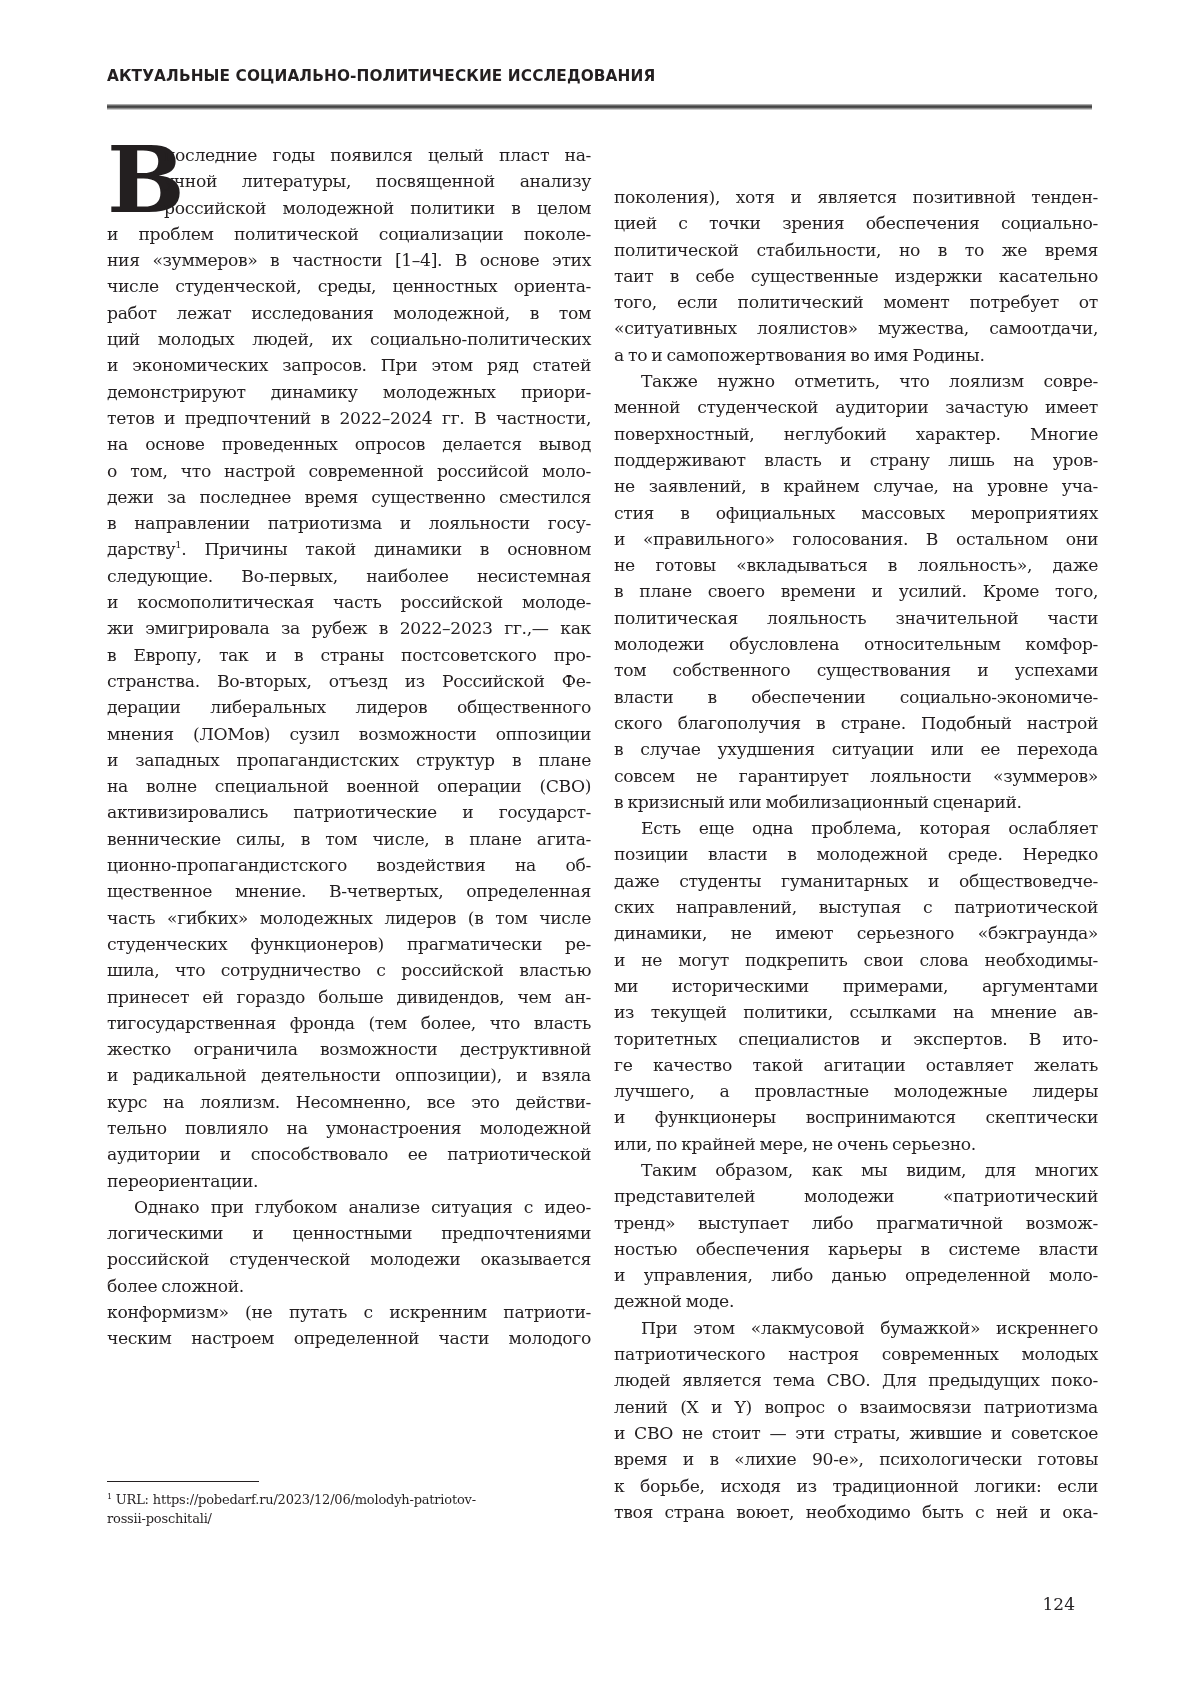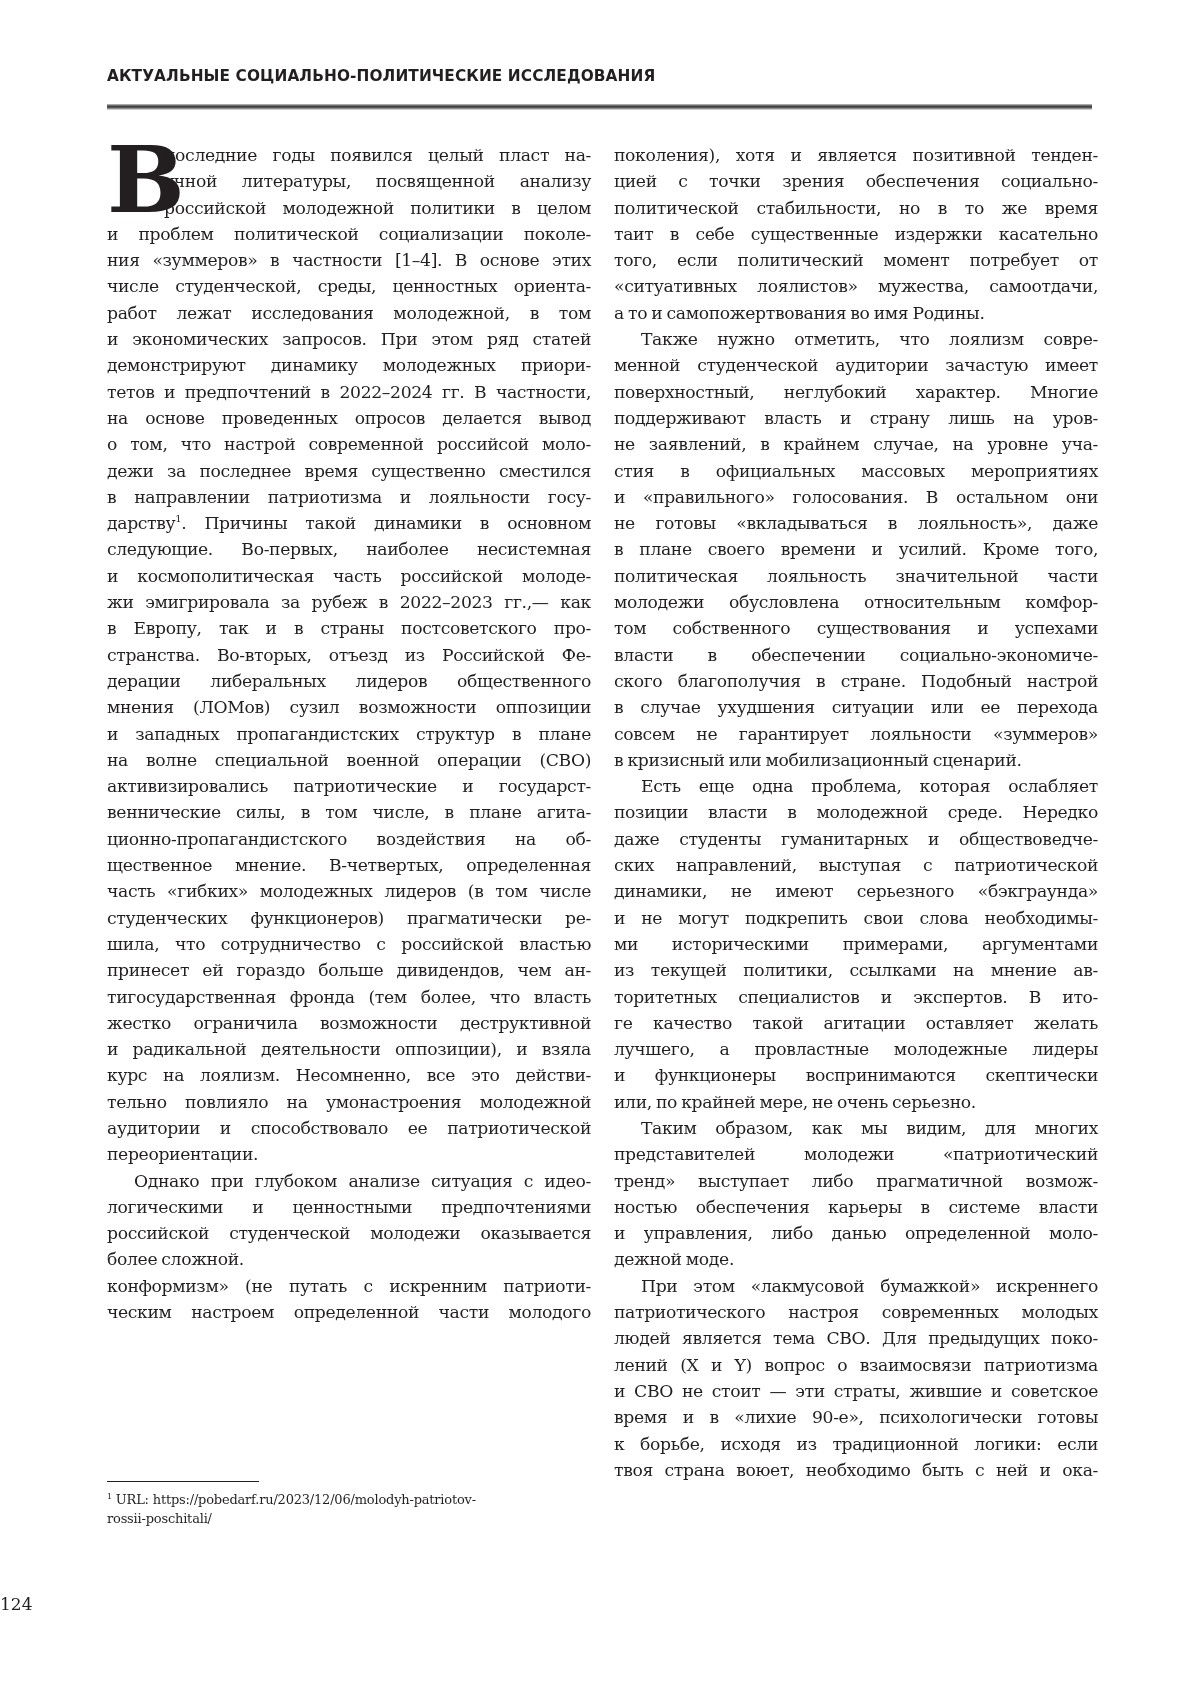--- a/index.html
+++ b/index.html
@@ -12,21 +12,21 @@
   }
   .rule {
     position: absolute; left: 107px; top: 104px; width: 985px; height: 6px;
     background: linear-gradient(#c9c9c9 0px, #8a8a8a 1px, #4d4d4d 2px, #3a3a3a 3px, #6b6b6b 4px, #b5b5b5 5px, #e0e0e0 6px);
   }
   .col {
     position: absolute; top: 142px; width: 484px;
     font-family: "DejaVu Serif", serif; font-size: 17.2px; color: #231f20;
   }
   .col-left { left: 107px; }
-  .col-right { left: 614px; }
+  .col-right { left: 614px; margin-top: 42px; }
   .line {
     height: 26.3px; line-height: 26.3px; white-space: nowrap;
     text-align: justify; text-align-last: justify; overflow: visible;
     letter-spacing: -0.35px; word-spacing: -1px;
   }
   .line.last { text-align-last: left; }
   .line.indent { padding-left: 27px; }
   .line.drop { padding-left: 57px; }
   .dropcap {
     position: absolute; left: 107px; top: 140px;
@@ -36,40 +36,41 @@
   }
   sup.fn { font-size: 10px; vertical-align: 7px; line-height: 0; }
   .fn-rule { position: absolute; left: 107px; top: 1481px; width: 152px; height: 1px; background: #231f20; }
   .footnote {
     position: absolute; left: 107px; top: 1490px; width: 484px;
     font-family: "DejaVu Serif", serif; font-size: 13px; line-height: 19px; color: #231f20;
     letter-spacing: -0.2px;
   }
   .footnote sup { font-size: 8px; vertical-align: 5px; line-height: 0; }
   .page-number {
-    position: absolute; left: 0; width: 1075px; top: 1594px; text-align: left;
+    position: absolute; left: 0; width: 1075px; top: 1594px; text-align: right;
     font-family: "DejaVu Serif", serif; font-size: 17px; color: #231f20;
   }
 </style>
 </head>
 <body>
 
 <div class="header">АКТУАЛЬНЫЕ СОЦИАЛЬНО-ПОЛИТИЧЕСКИЕ ИССЛЕДОВАНИЯ</div>
 <div class="rule"></div>
 
 <div class="dropcap">В</div>
 
 <div class="col col-left">
   <div class="line drop">последние годы появился целый пласт на-</div>
   <div class="line drop">учной литературы, посвященной анализу</div>
   <div class="line drop">российской молодежной политики в целом</div>
   <div class="line">и проблем политической социализации поколе-</div>
   <div class="line">ния «зуммеров» в частности [1–4]. В основе этих</div>
   <div class="line">числе студенческой, среды, ценностных ориента-</div>
   <div class="line">работ лежат исследования молодежной, в том</div>
+  <div class="line">ций молодых людей, их социально-политических</div>
   <div class="line">и экономических запросов. При этом ряд статей</div>
   <div class="line">демонстрируют динамику молодежных приори-</div>
   <div class="line">тетов и предпочтений в 2022–2024 гг. В частности,</div>
   <div class="line">на основе проведенных опросов делается вывод</div>
   <div class="line">о том, что настрой современной российсой моло-</div>
   <div class="line">дежи за последнее время существенно сместился</div>
   <div class="line">в направлении патриотизма и лояльности госу-</div>
   <div class="line"><span>дарству</span><sup class="fn">1</sup><span>. Причины такой динамики в основном</span></div>
   <div class="line">следующие. Во-первых, наиболее несистемная</div>
   <div class="line">и космополитическая часть российской молоде-</div>

